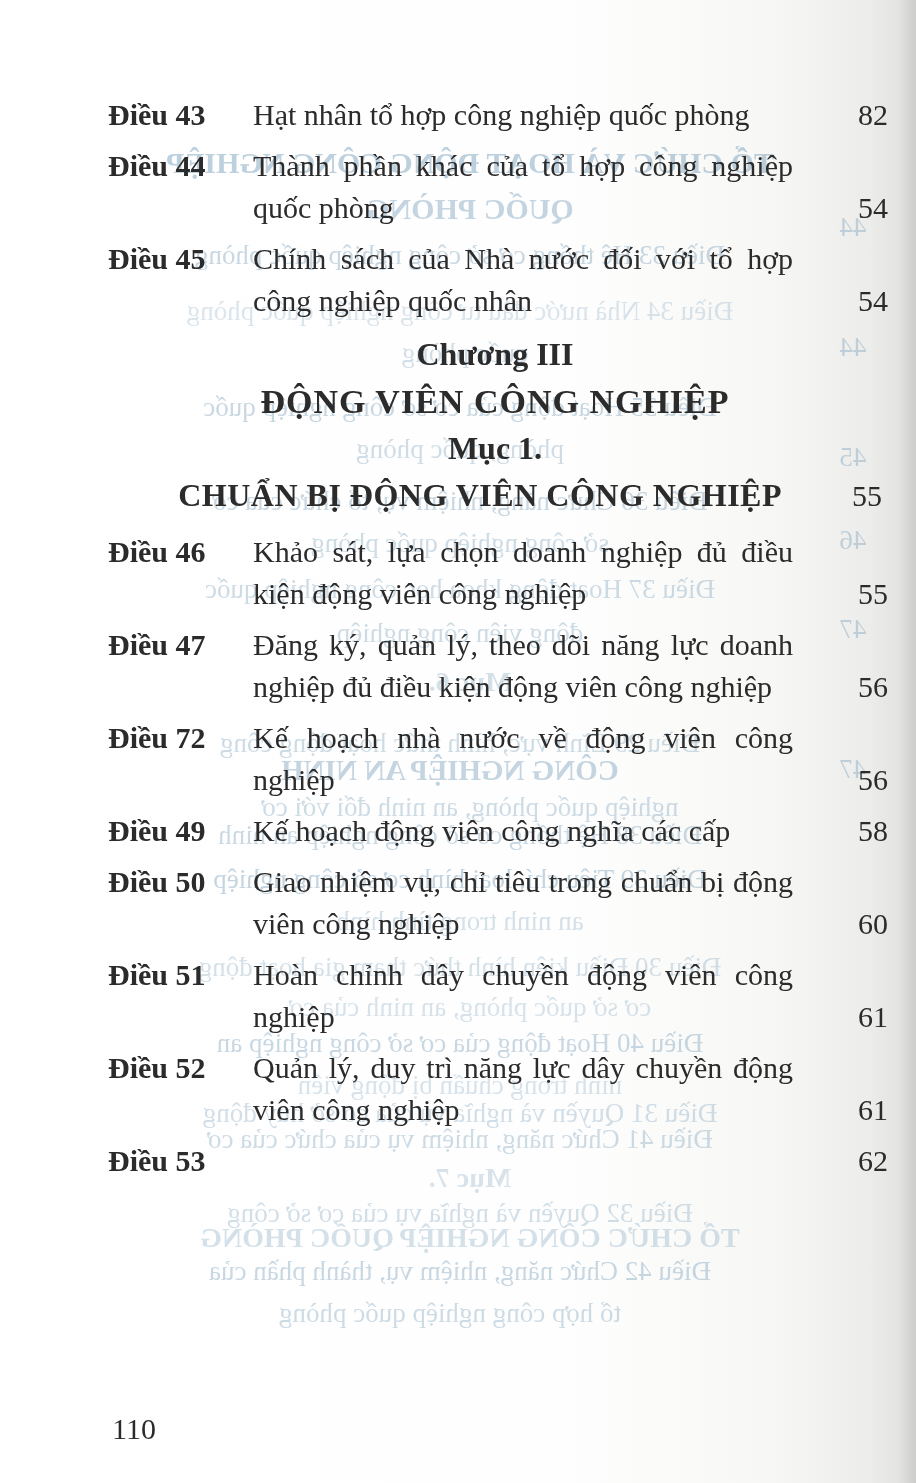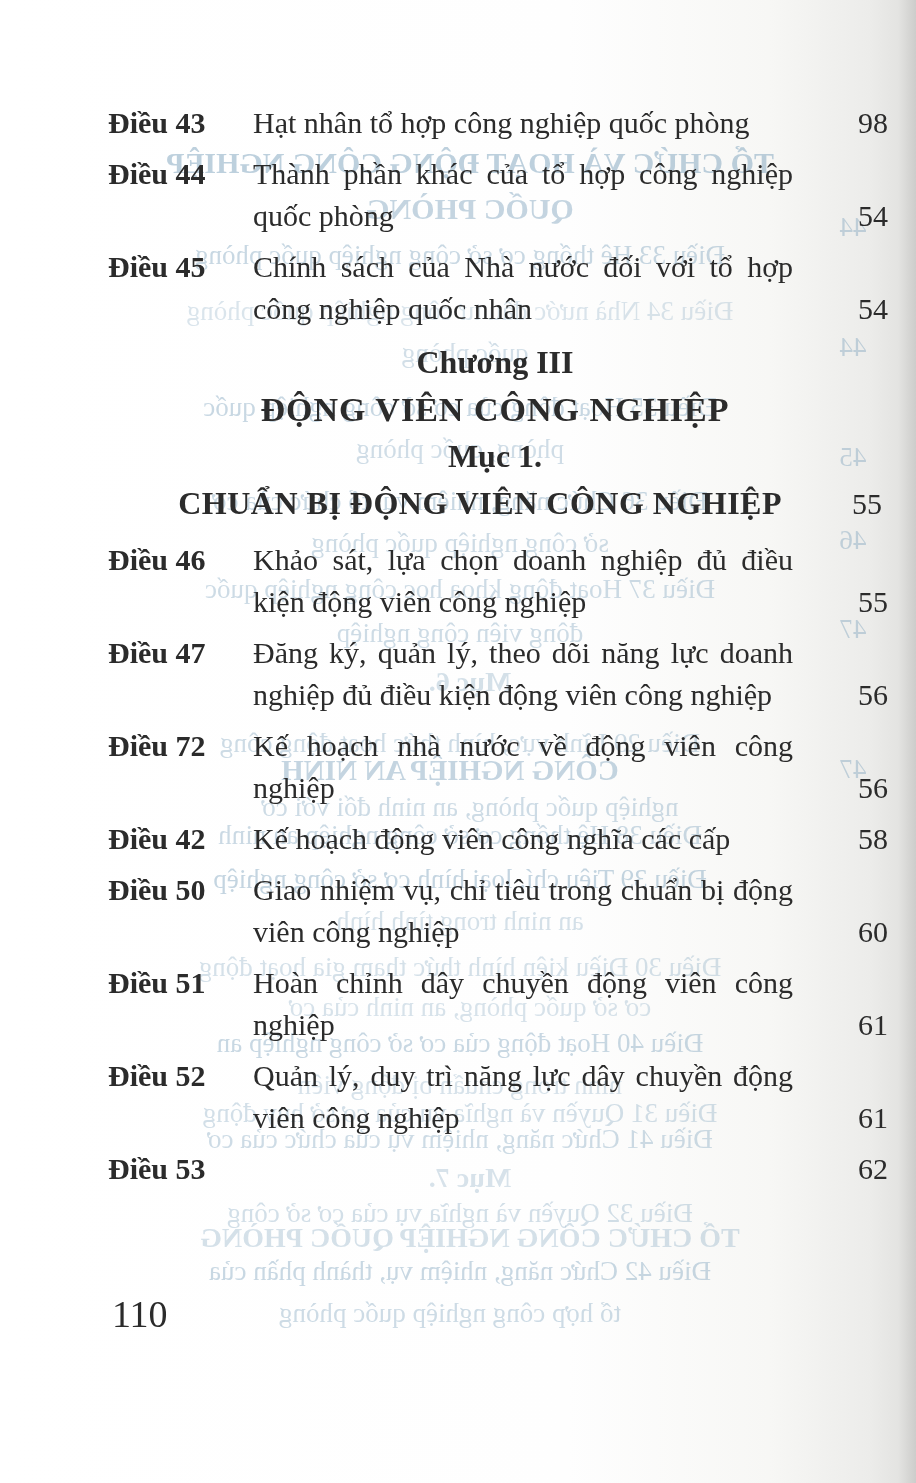--- a/index.html
+++ b/index.html
@@ -24,34 +24,34 @@
     transform:scaleX(-1);
     color:#7ea3bd;
     text-align:center;
     white-space:nowrap;
     filter:blur(0.6px);
     font-family:"Liberation Serif","DejaVu Serif",serif;
   }
   .bleed-line.b{font-weight:bold;}
   
   .toc{
-    position:absolute;left:108px;top:102px;width:780px;z-index:2;
+    position:absolute;left:108px;top:94px;width:780px;z-index:2;
     font-size:30px;line-height:42px;
   }
   .entry{display:flex;margin-bottom:9px;}
   .entry .lbl{width:145px;font-weight:bold;flex:0 0 auto;}
   .entry .txt{width:540px;flex:0 0 auto;text-align:justify;}
   .entry .num{flex:1 1 auto;text-align:right;align-self:flex-end;}
   .chapter{margin:8px 6px 12px 0;text-align:center;font-weight:bold;}
   .chapter .h{line-height:47px;font-size:32px;}
   .chapter .h.big{font-size:34px;letter-spacing:1px;}
   .sect-line{position:relative;line-height:47px;font-size:32px;font-weight:bold;}
   .sect-line .sect-title{display:block;padding-right:100px;text-align:right;letter-spacing:0.5px;}
   .sect-line .num{position:absolute;right:0;bottom:0;font-weight:normal;font-size:30px;}
-  .footer-num{position:absolute;left:112px;top:1292px;font-size:38px;z-index:2;}
+  .footer-num{position:absolute;left:112px;top:1412px;font-size:30px;z-index:2;}
 </style>
 </head>
 <body>
 
 <div class="page">
 
   <div class="bleed-layer">
       <div class="bleed-line b" style="top: 146px; left: 150px; width: 640px; font-size: 30px; opacity: 0.5;">TỔ CHỨC VÀ HOẠT ĐỘNG CÔNG NGHIỆP</div>
       <div class="bleed-line b" style="top: 192px; left: 150px; width: 640px; font-size: 30px; opacity: 0.45;">QUỐC PHÒNG</div>
       <div class="bleed-line" style="top: 212px; left: 828px; width: 50px; font-size: 27px; opacity: 0.42;">44</div>
@@ -87,21 +87,21 @@
       <div class="bleed-line b" style="top: 1222px; left: 150px; width: 640px; font-size: 28px; opacity: 0.32;">TỔ CHỨC CÔNG NGHIỆP QUỐC PHÒNG</div>
       <div class="bleed-line" style="top: 1256px; left: 120px; width: 680px; font-size: 27px; opacity: 0.42;">Điều 42   Chức năng, nhiệm vụ, thành phần của</div>
       <div class="bleed-line" style="top: 1298px; left: 200px; width: 500px; font-size: 27px; opacity: 0.38;">tổ hợp công nghiệp quốc phòng</div>
     </div>
 
   <div class="toc">
 
     <div class="entry">
       <div class="lbl">Điều 43</div>
       <div class="txt">Hạt nhân tổ hợp công nghiệp quốc phòng</div>
-      <div class="num">98</div>
+      <div class="num">82</div>
     </div>
 
     <div class="entry">
       <div class="lbl">Điều 44</div>
       <div class="txt">Thành phần khác của tổ hợp công nghiệp quốc phòng</div>
       <div class="num">54</div>
     </div>
 
     <div class="entry">
       <div class="lbl">Điều 45</div>
@@ -131,21 +131,21 @@
       <div class="num">56</div>
     </div>
 
     <div class="entry">
       <div class="lbl">Điều 72</div>
       <div class="txt">Kế hoạch nhà nước về động viên công nghiệp</div>
       <div class="num">56</div>
     </div>
 
     <div class="entry">
-      <div class="lbl">Điều 42</div>
+      <div class="lbl">Điều 49</div>
       <div class="txt">Kế hoạch động viên công nghĩa các cấp</div>
       <div class="num">58</div>
     </div>
 
     <div class="entry">
       <div class="lbl">Điều 50</div>
       <div class="txt">Giao nhiệm vụ, chỉ tiêu trong chuẩn bị động viên công nghiệp</div>
       <div class="num">60</div>
     </div>
 

